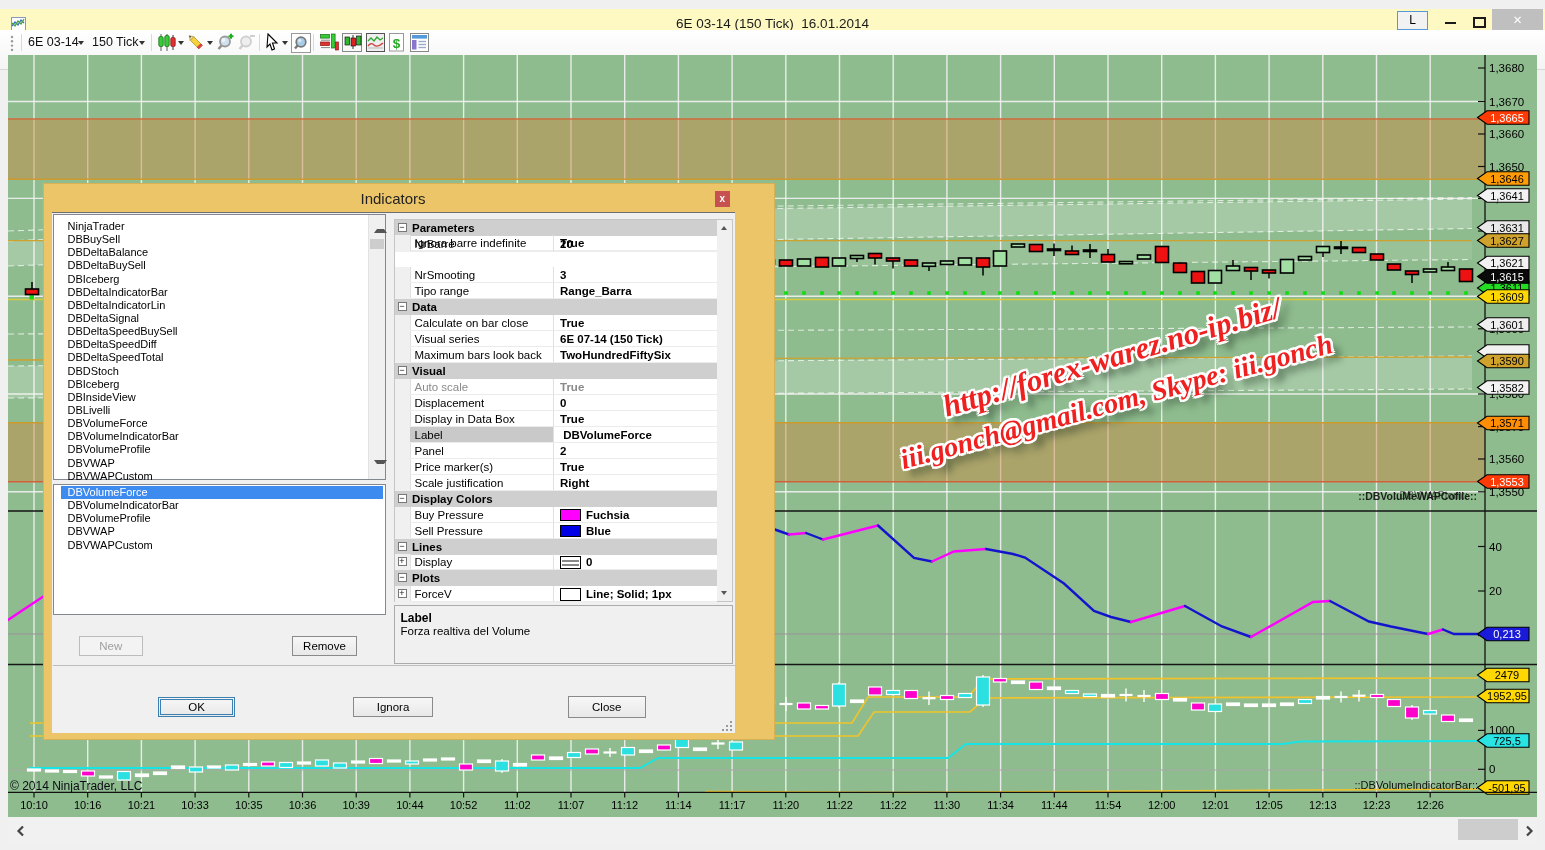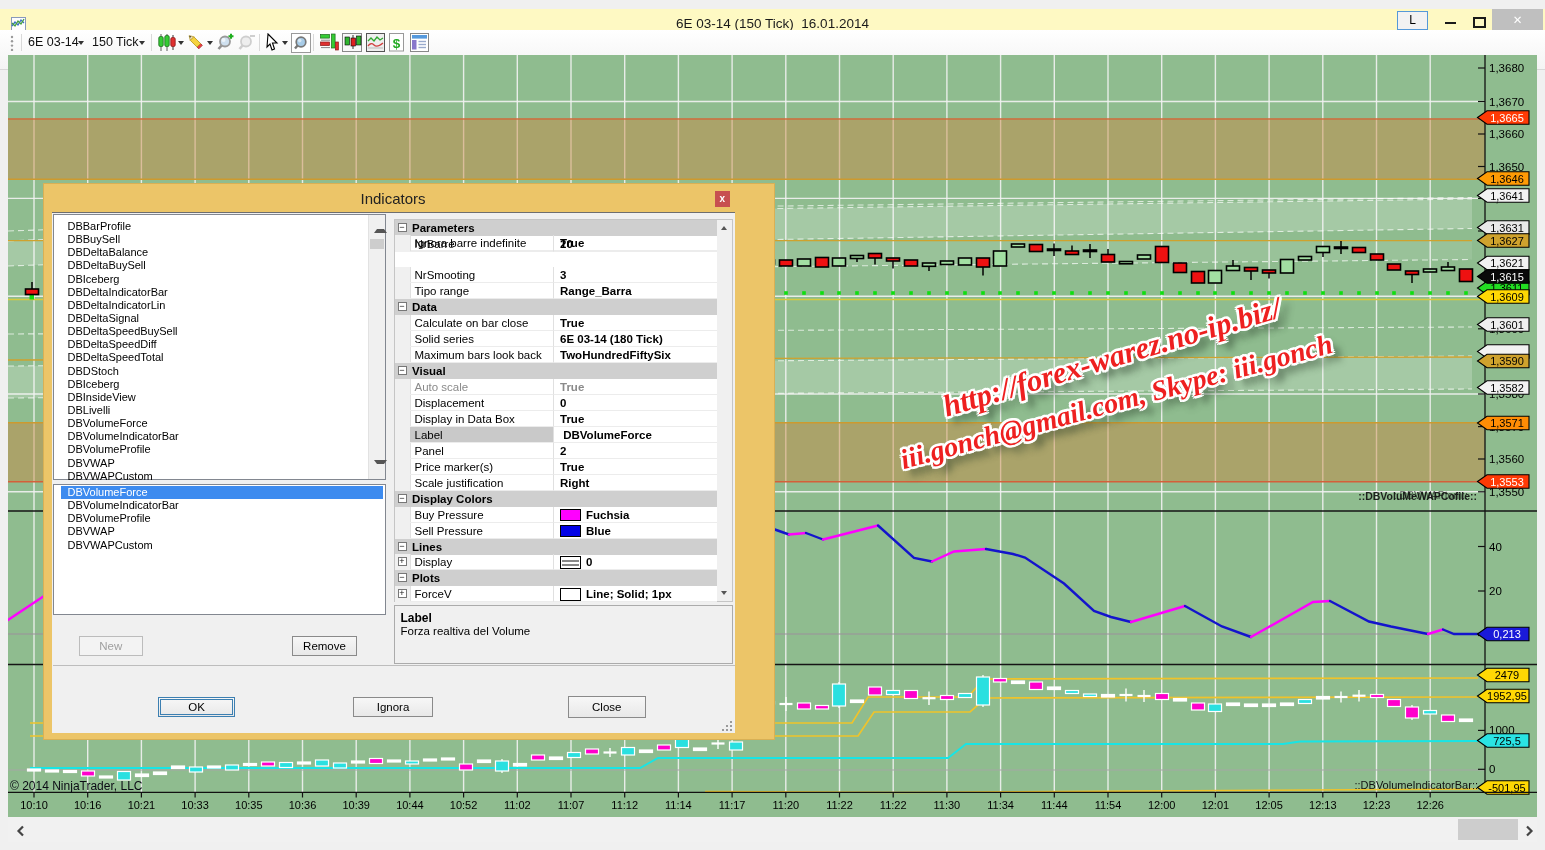--- a/index.html
+++ b/index.html
@@ -594,21 +594,21 @@
     <div id="harrR"><svg width="10" height="12">
         <path d="M3,1.5 L7.5,6 L3,10.5" stroke="#444" stroke-width="2.2" fill="none"></path>
       </svg></div>
   </div>
 <div id="dlg">
  <div id="dlgtitle">Indicators</div>
  <div id="dlgx">x</div>
  <div id="dlgc"></div>
   <div class="lb" id="lb1">
       <div class="items">
-<div>DBBarProfile</div>
+<div>NinjaTrader</div>
 <div>DBBuySell</div>
 <div>DBDeltaBalance</div>
 <div>DBDeltaBuySell</div>
 <div>DBIceberg</div>
 <div>DBDeltaIndicatorBar</div>
 <div>DBDeltaIndicatorLin</div>
 <div>DBDeltaSignal</div>
 <div>DBDeltaSpeedBuySell</div>
 <div>DBDeltaSpeedDiff</div>
 <div>DBDeltaSpeedTotal</div>
@@ -657,22 +657,22 @@
 <div class="pgr" style="top:63.8px">
         <div class="pgn">Tipo range</div>
         <div class="pgv"><b>Range_Barra</b></div>
       </div>
 <div class="pgh" style="top:79.8px"><span class="pgbox">−</span><b>Data</b></div>
 <div class="pgr" style="top:95.7px">
         <div class="pgn">Calculate on bar close</div>
         <div class="pgv"><b>True</b></div>
       </div>
 <div class="pgr" style="top:111.7px">
-        <div class="pgn">Solid series</div>
-        <div class="pgv"><b>6E 03-14 (180 Tick)</b></div>
+        <div class="pgn">Visual series</div>
+        <div class="pgv"><b>6E 07-14 (150 Tick)</b></div>
       </div>
 <div class="pgr" style="top:127.6px">
         <div class="pgn">Maximum bars look back</div>
         <div class="pgv"><b>TwoHundredFiftySix</b></div>
       </div>
 <div class="pgh" style="top:143.6px"><span class="pgbox">−</span><b>Visual</b></div>
 <div class="pgr" style="top:159.5px">
         <div class="pgn pgng">Auto scale</div>
         <div class="pgv"><span style="color:#8a8a8a;font-weight:bold">True</span></div>
       </div>

